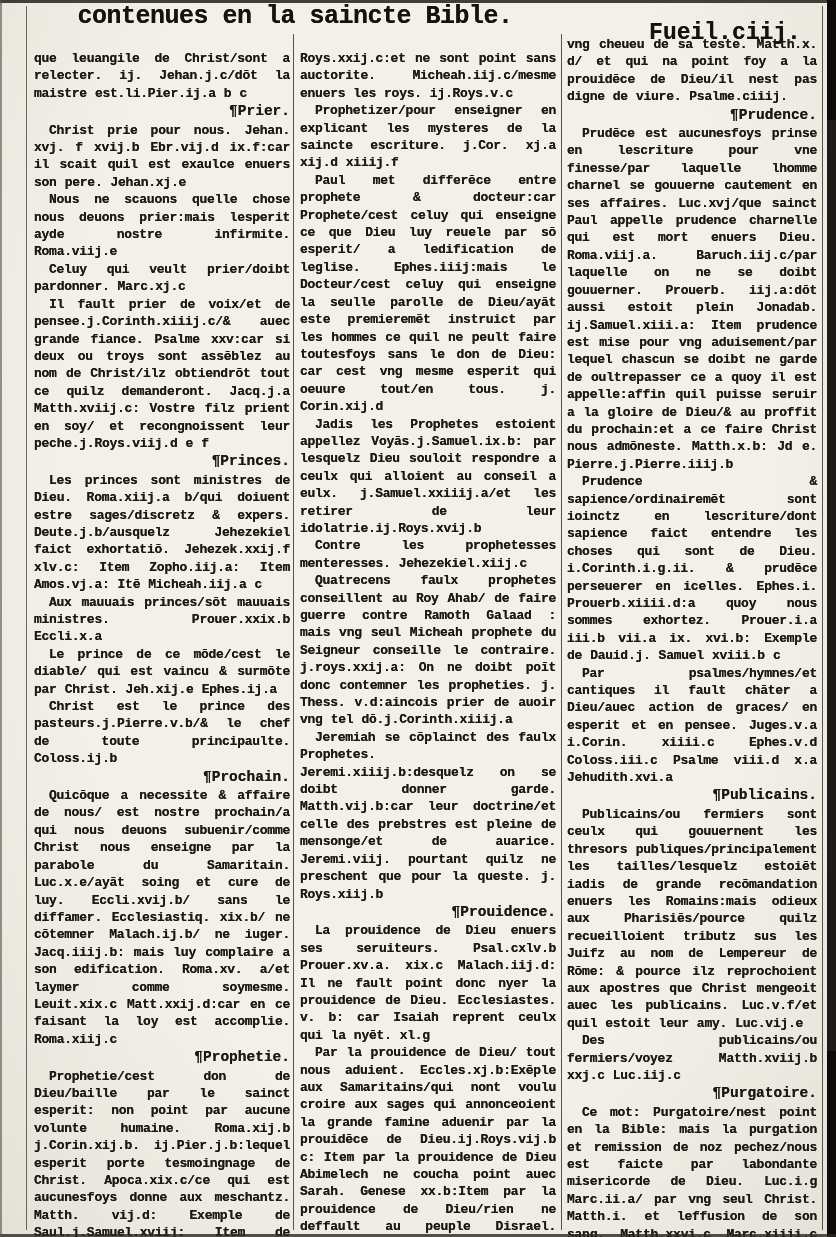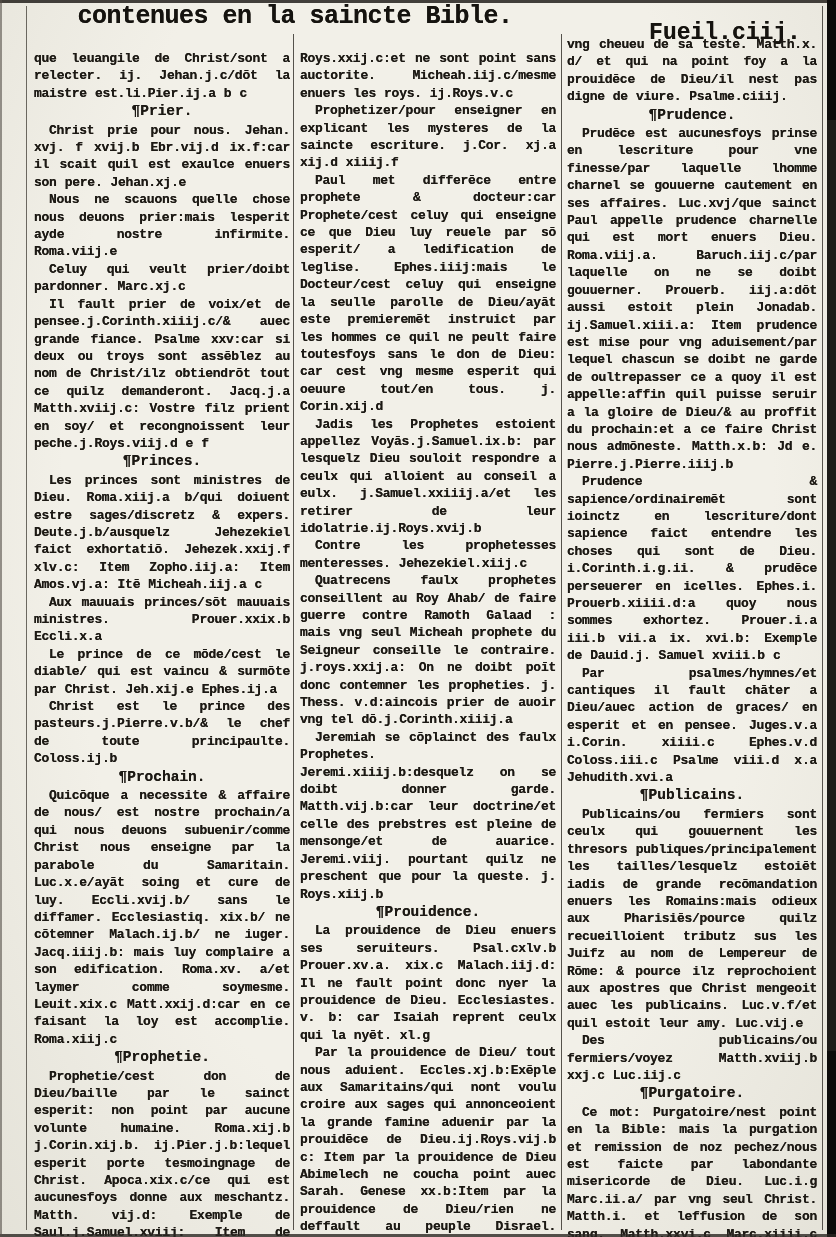--- a/index.html
+++ b/index.html
@@ -41,21 +41,21 @@
     text-align:justify;line-height:17.4px;letter-spacing:-0.25px;
     word-spacing:0.5px;
   }
   .col1{left:34px;top:50px;width:256px;}
   .col2{left:300px;top:50px;width:256px;}
   .col3{left:567px;top:36px;width:250px;}
 
   .para{margin:0;}
   .para.indent{text-indent:15px;}
   .heading{
-    text-align:center;font-size:14.5px;margin:1px 0 1px 0;
+    text-align:right;font-size:14.5px;margin:1px 0 1px 0;
     text-indent:0;letter-spacing:0;
   }
   
   .col,.header-title,.folio{text-shadow:0 0 0.4px rgba(20,16,10,.85);}
 </style>
 </head>
 <body>
 
 <div class="page">
   <div class="header-title">contenues en la saincte Bible.</div>

